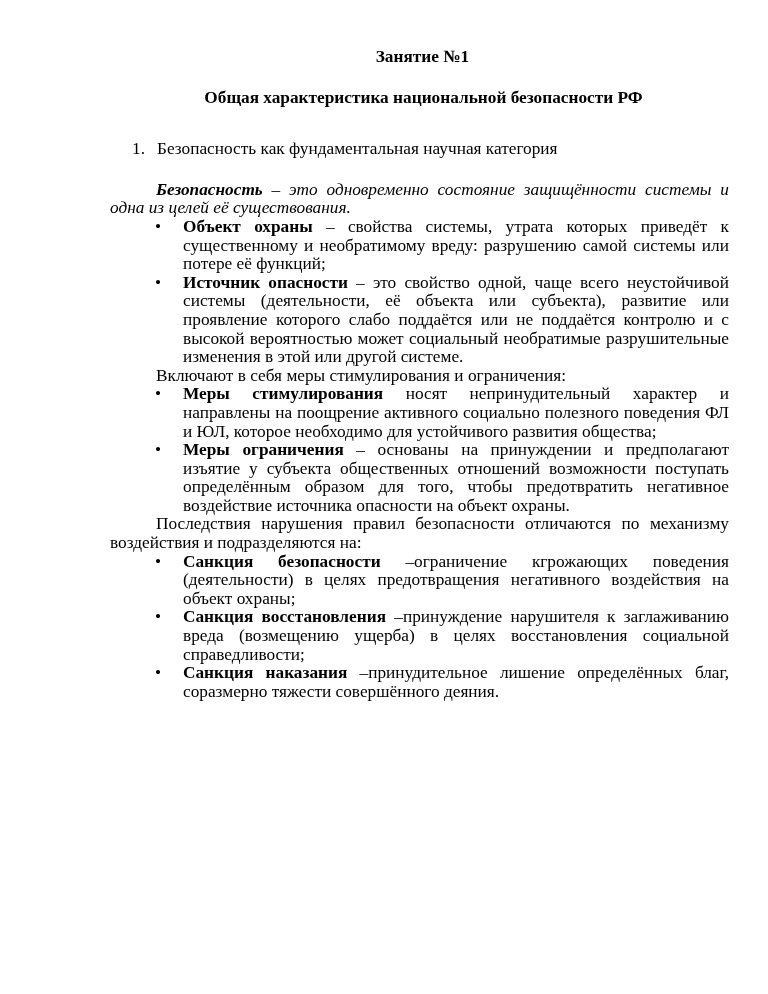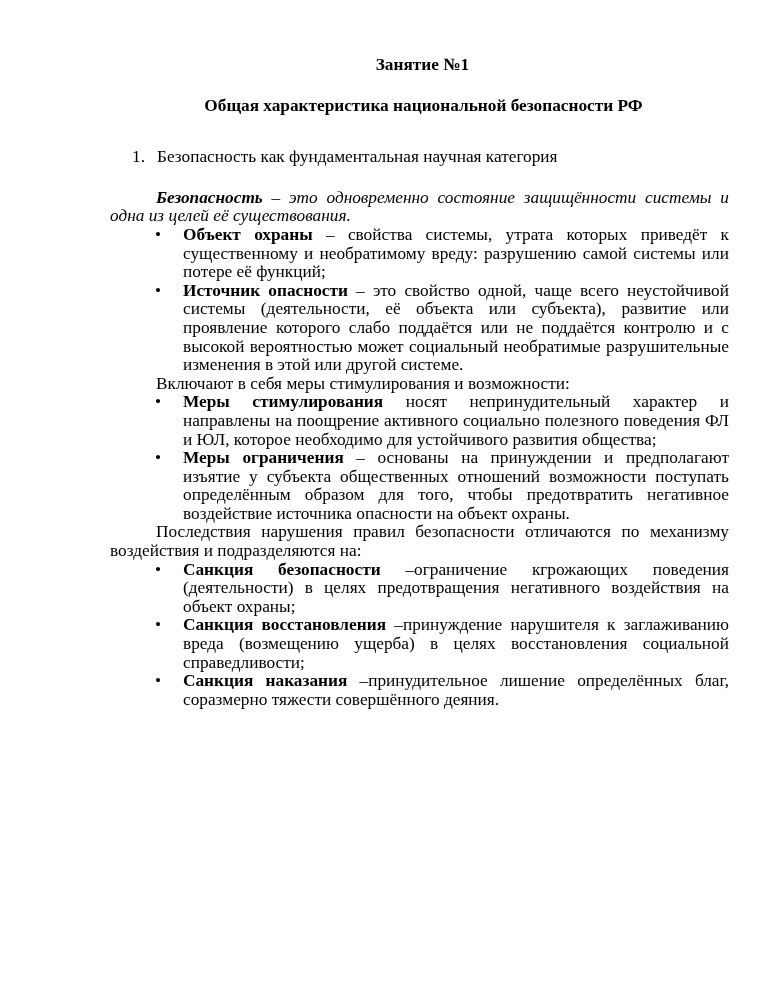--- a/index.html
+++ b/index.html
@@ -1,18 +1,18 @@
 <!DOCTYPE html>
 <html><head>
 <meta charset="utf-8">
 <style>
   html, body { margin: 0; padding: 0; background: #ffffff; }
   body { width: 768px; height: 994px; overflow: hidden; position: relative;
          font-family: "Liberation Serif", "DejaVu Serif", serif; color: #000; }
-  .page { position: absolute; left: 110px; top: 56px; width: 619px; font-size: 17.3px; line-height: 18.6px; }
+  .page { position: absolute; left: 110px; top: 48px; width: 619px; font-size: 17.3px; line-height: 18.6px; }
   .title { text-align: center; font-weight: bold; margin: 0; padding-left: 6px; }
   .subtitle { text-align: center; font-weight: bold; margin: 22px 0 12px 0; padding-left: 8px; }
   .section { font-weight: normal; margin: 33px 0 0 0; padding-left: 22px; }
   .section .num { display: inline-block; width: 25px; }
   p { margin: 0; text-align: justify; }
   .p-first { margin-top: 22px; font-style: italic; }
   .indent { text-indent: 46px; }
   ul { list-style: none; margin: 0; padding: 0; }
   li { position: relative; padding-left: 73px; text-align: justify; }
   li .bullet { position: absolute; left: 45px; top: 0; }
@@ -24,21 +24,21 @@
 <div class="page">
   <p class="title">Занятие №1</p>
   <p class="subtitle">Общая характеристика национальной безопасности РФ</p>
   <p class="section"><span class="num">1.</span><span>Безопасность как фундаментальная научная категория</span></p>
 
   <p class="indent p-first"><b>Безопасность</b><span> – это одновременно состояние защищённости системы и одна из целей её существования.</span></p>
   <ul>
     <li><span class="bullet">•</span><b>Объект охраны</b><span> – свойства системы, утрата которых приведёт к существенному и необратимому вреду: разрушению самой системы или потере её функций;</span></li>
     <li><span class="bullet">•</span><b>Источник опасности</b><span> – это свойство одной, чаще всего неустойчивой системы (деятельности, её объекта или субъекта), развитие или проявление которого слабо поддаётся или не поддаётся контролю и с высокой вероятностью может социальный необратимые разрушительные изменения в этой или другой системе.</span></li>
   </ul>
-  <p class="indent">Включают в себя меры стимулирования и возможности:</p>
+  <p class="indent">Включают в себя меры стимулирования и ограничения:</p>
   <ul>
     <li><span class="bullet">•</span><b>Меры стимулирования</b><span> носят непринудительный характер и направлены на поощрение активного социально полезного поведения ФЛ и ЮЛ, которое необходимо для устойчивого развития общества;</span></li>
     <li><span class="bullet">•</span><b>Меры ограничения</b><span> – основаны на принуждении и предполагают изъятие у субъекта общественных отношений возможности поступать определённым образом для того, чтобы предотвратить негативное воздействие источника опасности на объект охраны.</span></li>
   </ul>
   <p class="indent">Последствия нарушения правил безопасности отличаются по механизму воздействия и подразделяются на:</p>
   <ul>
     <li><span class="bullet">•</span><b>Санкция безопасности</b><span> –ограничение кгрожающих поведения (деятельности) в целях предотвращения негативного воздействия на объект охраны;</span></li>
     <li><span class="bullet">•</span><b>Санкция восстановления</b><span> –принуждение нарушителя к заглаживанию вреда (возмещению ущерба) в целях восстановления социальной справедливости;</span></li>
     <li><span class="bullet">•</span><b>Санкция наказания</b><span> –принудительное лишение определённых благ, соразмерно тяжести совершённого деяния.</span></li>
   </ul>

